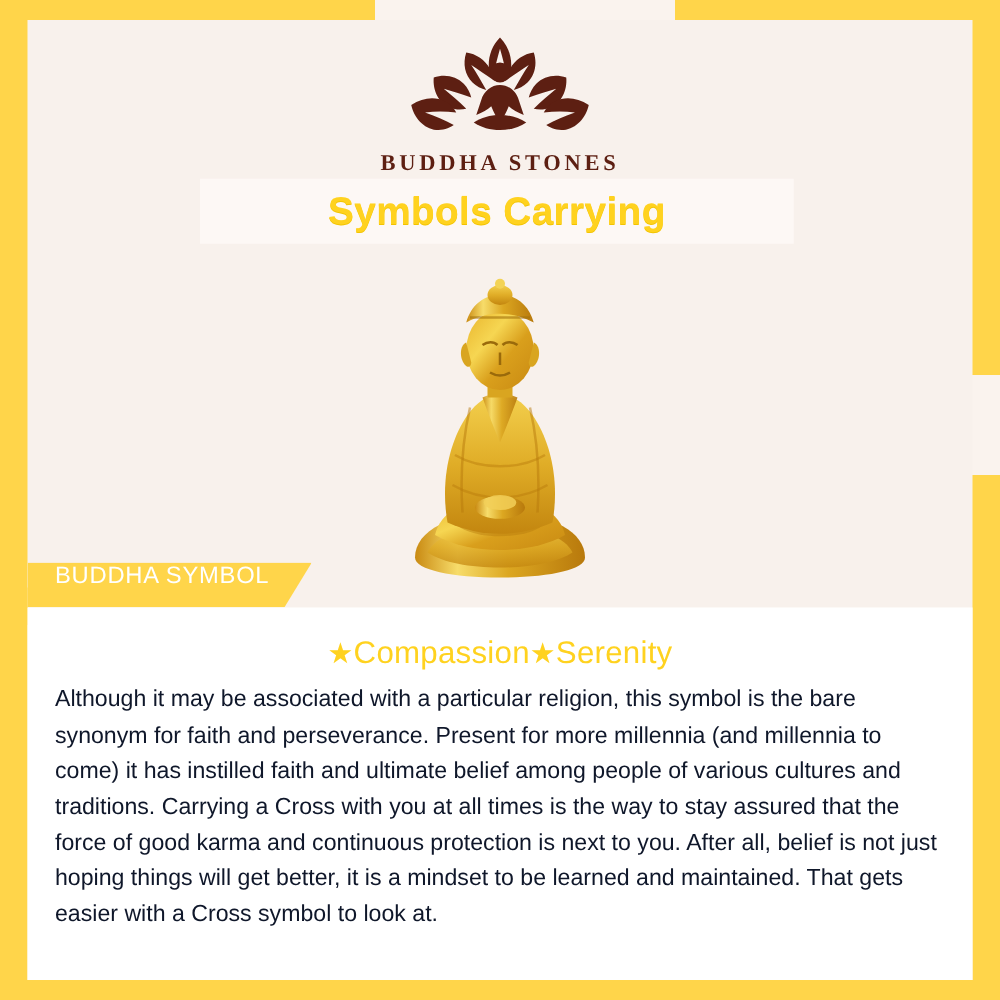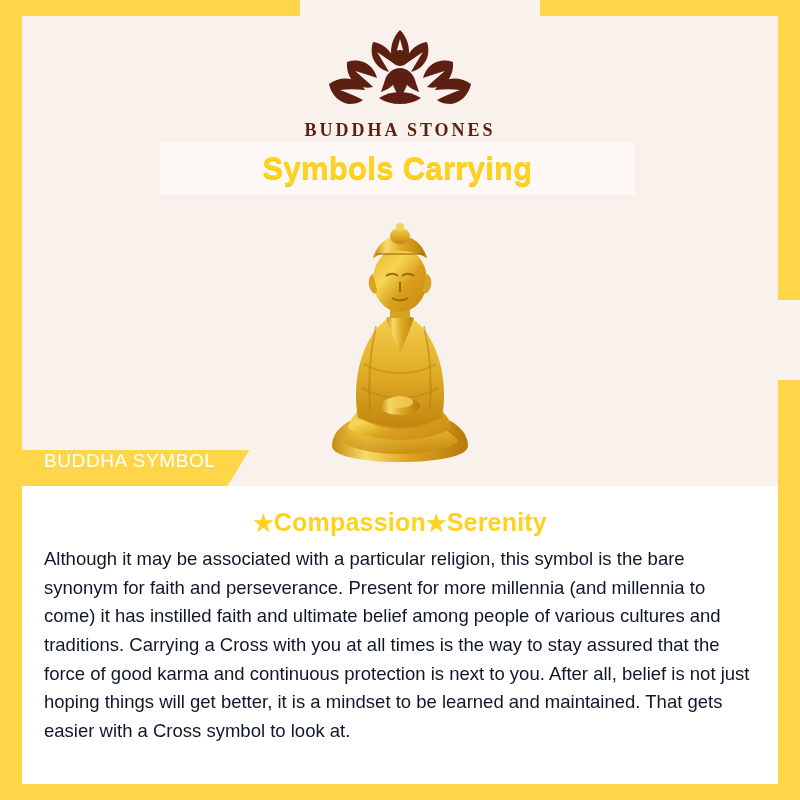--- a/index.html
+++ b/index.html
@@ -144,21 +144,21 @@
   .content {
     position: absolute;
     left: 22px; top: 486px;
     width: 756px; height: 298px;
     background: #ffffff;
     padding: 22px 8px 0 8px;
   }
   .subtitle {
     text-align: center;
     font-size: 25px;
-    font-weight: bold;
+    font-weight: normal;
     color: #ffd21f;
     margin: 0 0 8px 0;
     letter-spacing: 0.2px;
   }
   .subtitle .star { color: #ffd21f; font-size: 23px; }
   .body-text {
     font-size: 18.5px;
     line-height: 1.55;
     color: #0f172a;
     margin: 0;

